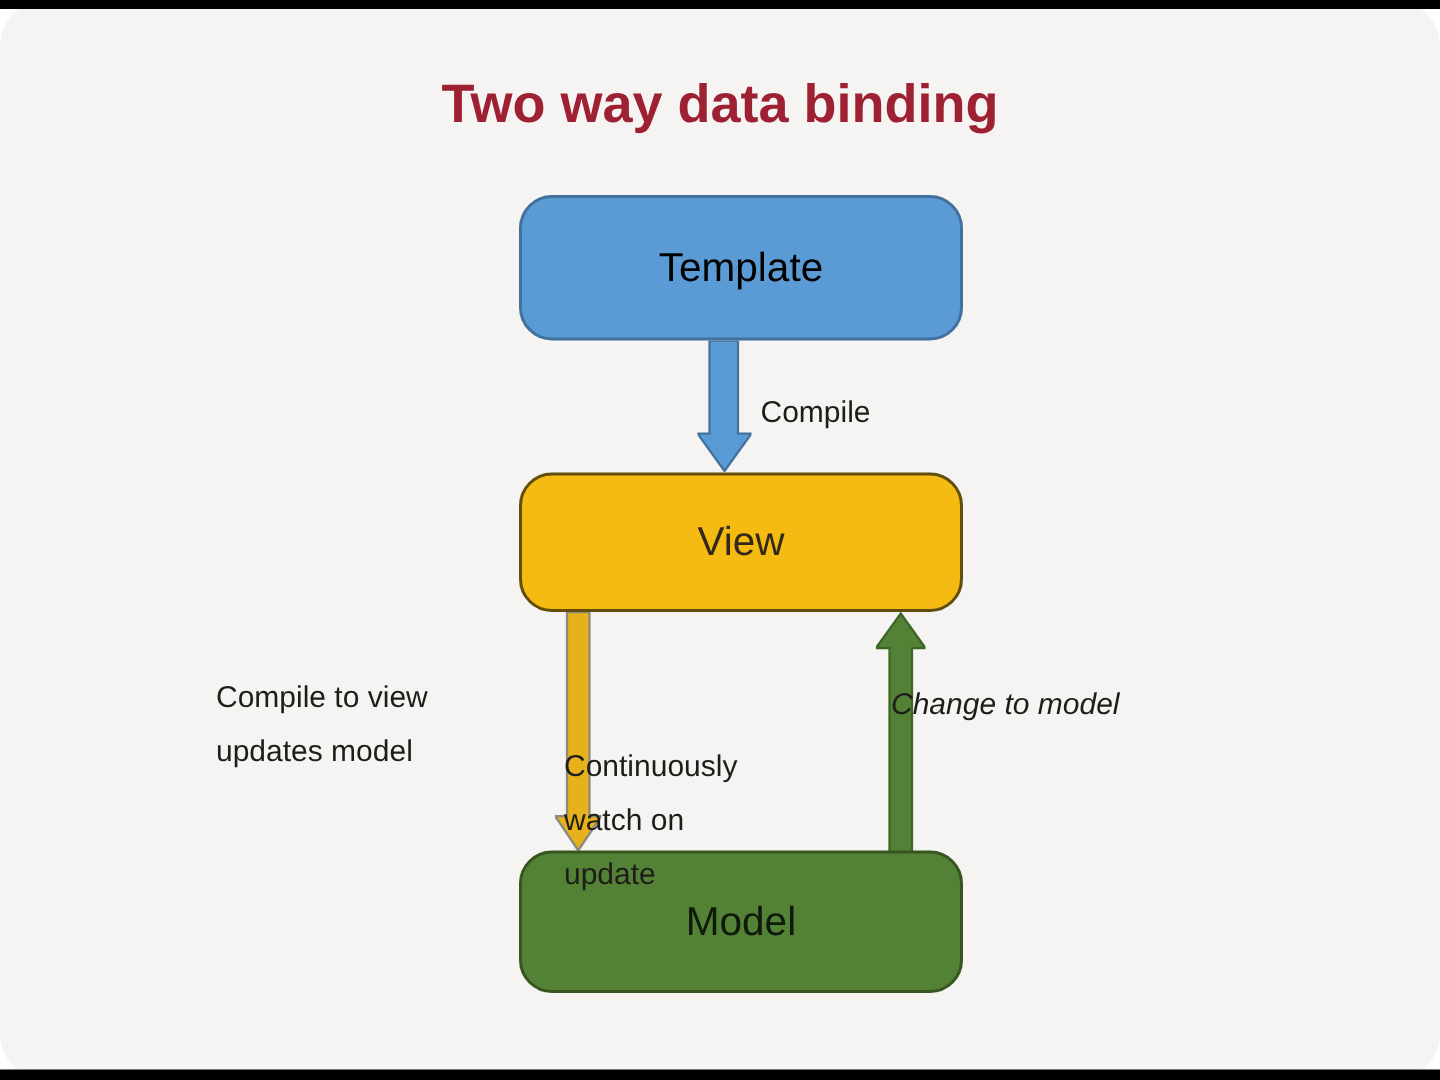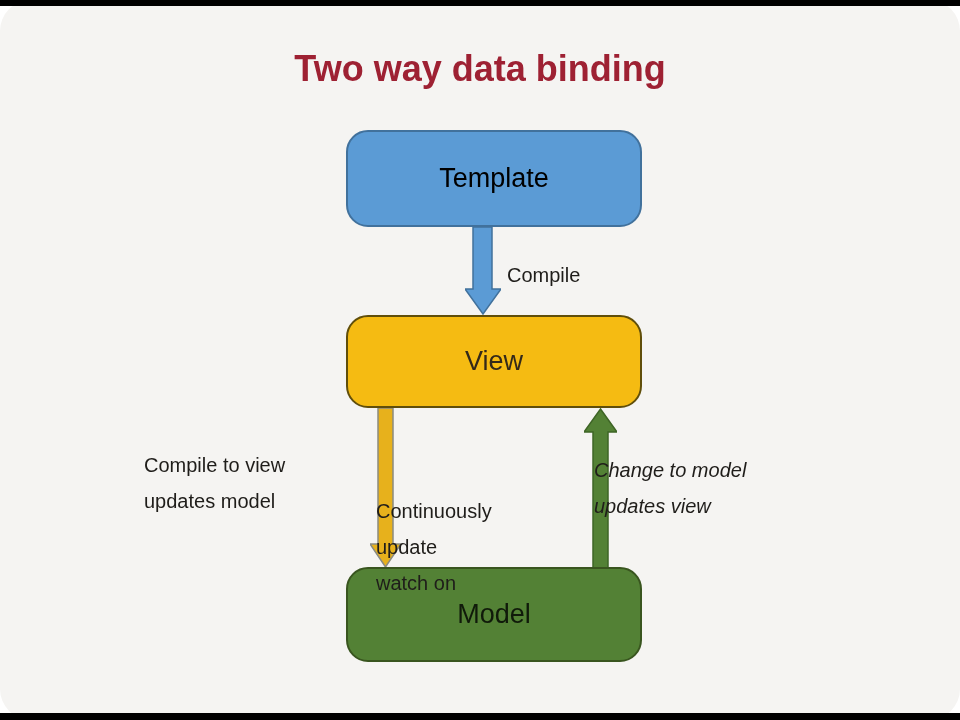--- a/index.html
+++ b/index.html
@@ -131,22 +131,21 @@
     <span class="line">Compile</span>
   </div>
 
   <div class="edge-label edge-label-left">
     <span class="line">Compile to view</span>
     <span class="line">updates model</span>
   </div>
 
   <div class="edge-label edge-label-middle">
     <span class="line">Continuously</span>
+    <span class="line">watch on</span>
     <span class="line">update</span>
-    <span class="line">watch on</span>
   </div>
 
   <div class="edge-label edge-label-right">
     <span class="line">Change to model</span>
-    <span class="line">updates view</span>
   </div>
 
 </div>
 
 </body></html>

